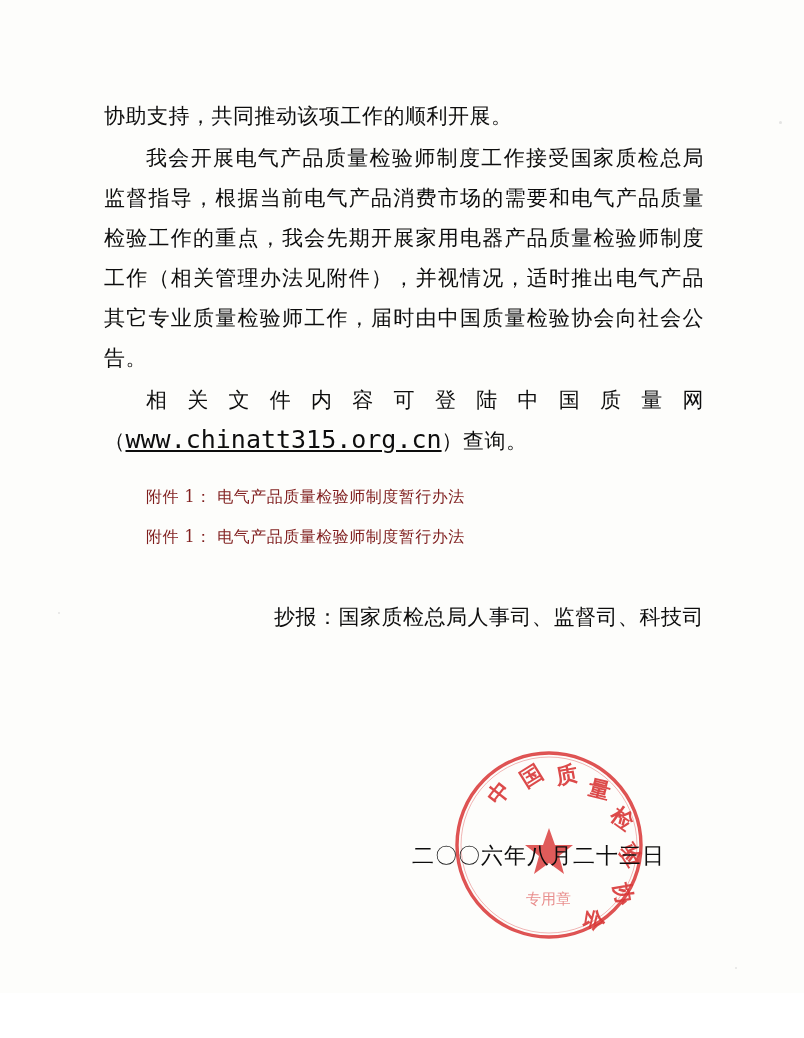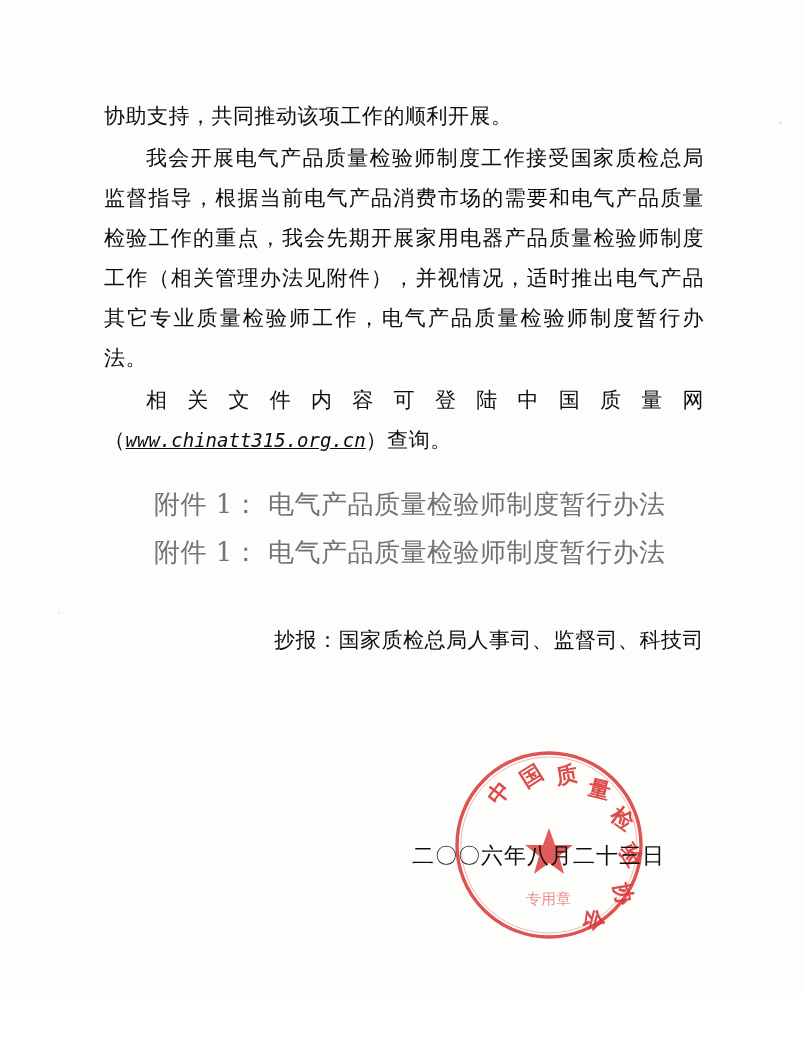--- a/index.html
+++ b/index.html
@@ -33,45 +33,44 @@
     letter-spacing: 0.5px;
     text-align: justify;
     text-justify: inter-ideograph;
     margin: 0 0 2px 0;
     color: #0d0d0d;
   }
   .indent {
     text-indent: 42px;
   }
   .attach-line {
-    font-size: 26px;
+    font-size: 16px;
     line-height: 40px;
     letter-spacing: 0.5px;
-    margin: 8px;
+    margin: 0;
     padding-left: 42px;
-    color: #737373;
+    color: #7f1d1d;
   }
   .gap-small { height: 14px; }
   .gap-mid { height: 40px; }
   .cc-line {
     font-size: 21px;
     line-height: 40px;
     letter-spacing: 0.5px;
     margin: 0;
     padding-left: 42px;
     color: #0d0d0d;
     text-align: right;
   }
   a.doclink {
     color: #0d0d0d;
     text-decoration: underline;
     font-family: "DejaVu Sans Mono", "Liberation Mono", monospace;
-    font-size: 19px;
+    font-size: 25px;
     letter-spacing: 0px;
-    font-style: italic;
   }
   .date-line {
     position: absolute;
     left: 412px;
     top: 824px;
     font-size: 22px;
     letter-spacing: 1px;
     color: #0d0d0d;
     white-space: nowrap;
     margin-top: 17px;
@@ -96,21 +95,21 @@
 </style>
 </head>
 <body>
 
 <div class="page">
 
   <div class="doc-body">
 
     <p class="para">协助支持，共同推动该项工作的顺利开展。</p>
 
-    <p class="para indent">我会开展电气产品质量检验师制度工作接受国家质检总局监督指导，根据当前电气产品消费市场的需要和电气产品质量检验工作的重点，我会先期开展家用电器产品质量检验师制度工作（相关管理办法见附件），并视情况，适时推出电气产品其它专业质量检验师工作，电气产品质量检验师制度暂行办法。</p>
+    <p class="para indent">我会开展电气产品质量检验师制度工作接受国家质检总局监督指导，根据当前电气产品消费市场的需要和电气产品质量检验工作的重点，我会先期开展家用电器产品质量检验师制度工作（相关管理办法见附件），并视情况，适时推出电气产品其它专业质量检验师工作，届时由中国质量检验协会向社会公告。</p>
 
     <p class="para indent"><span>相关文件内容可登陆中国质量网（</span><a class="doclink" href="#">www.chinatt315.org.cn</a><span>）查询。</span></p>
 
     <div class="gap-small"></div>
 
     <p class="attach-line"><span>附件 1：</span> <span>电气产品质量检验师制度暂行办法</span></p>
 
     <p class="attach-line"><span>附件 1：</span> <span>电气产品质量检验师制度暂行办法</span></p>
 
     <div class="gap-mid"></div>

